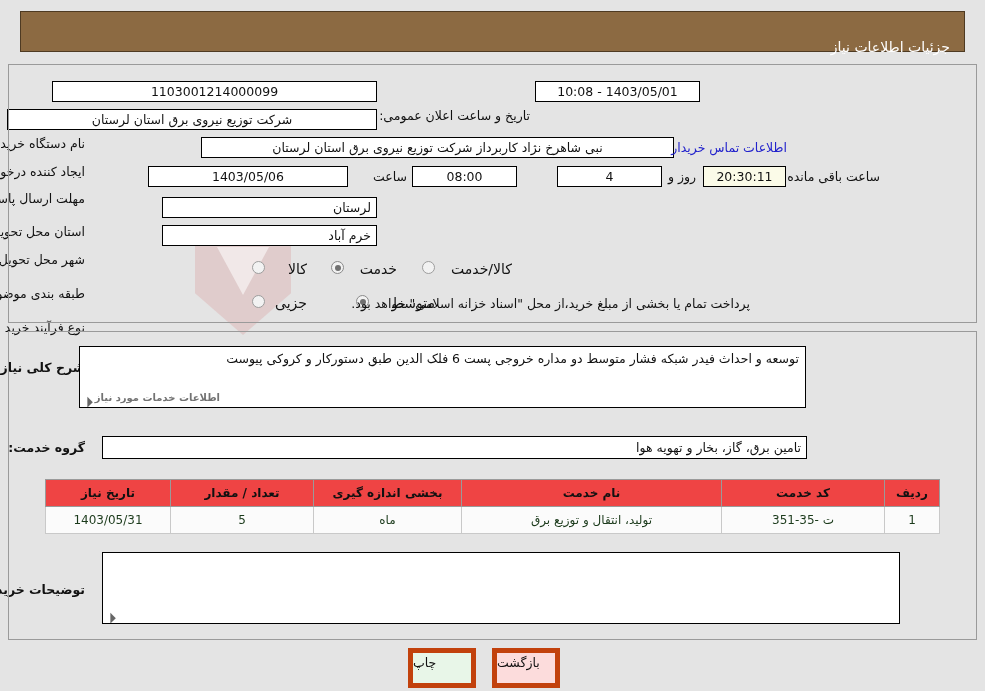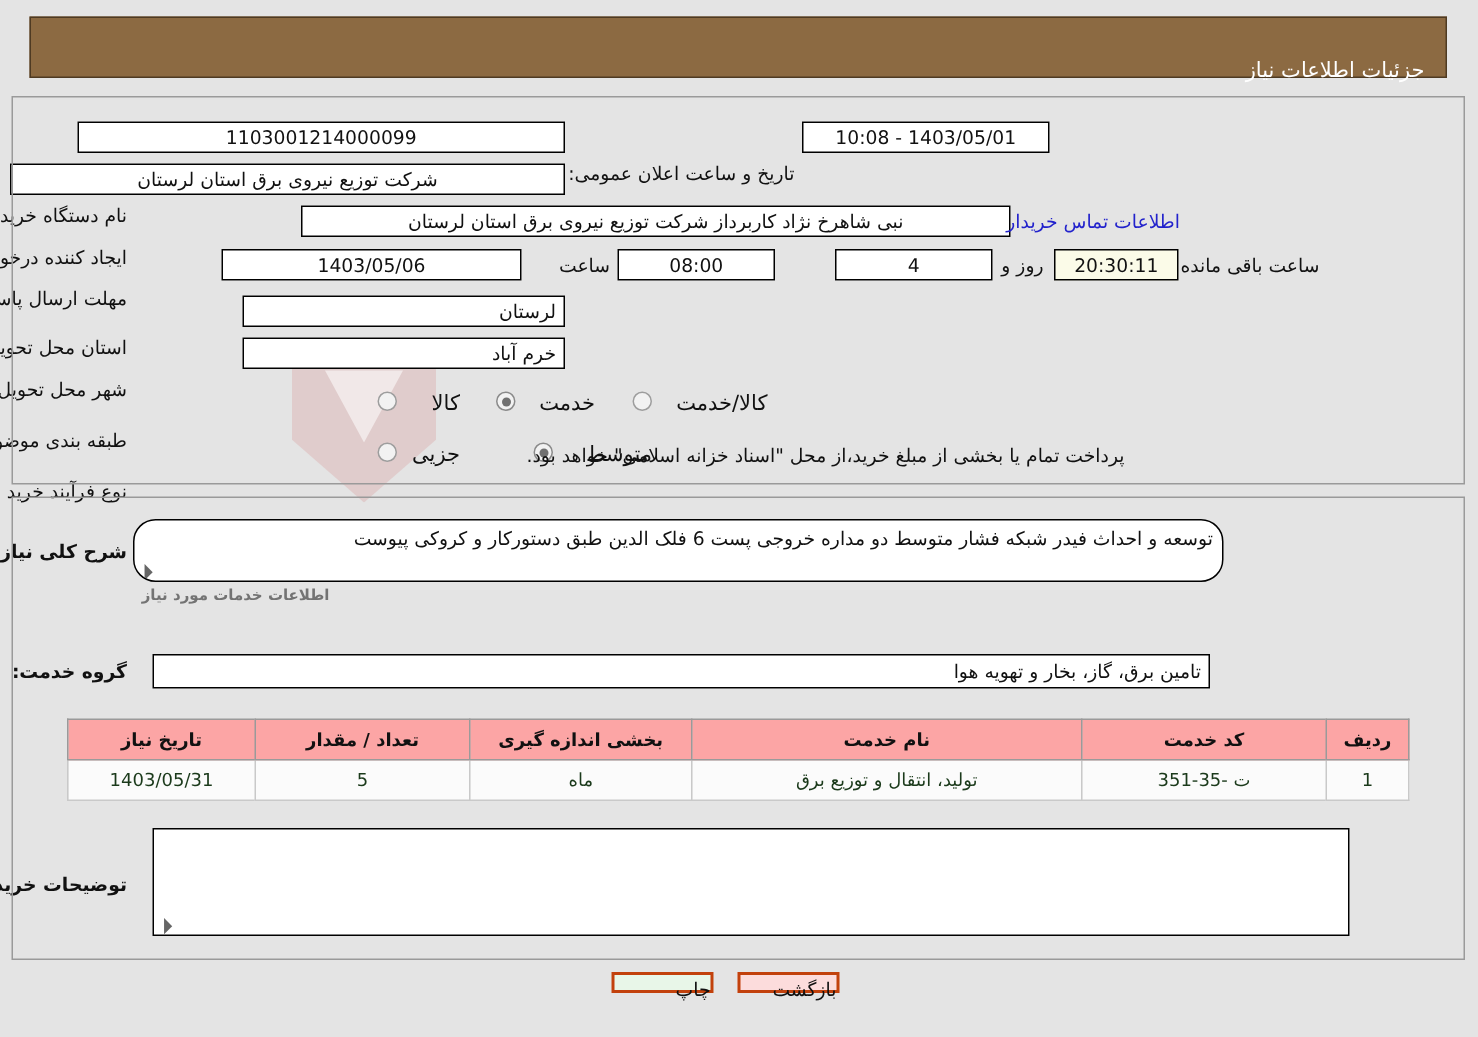--- a/index.html
+++ b/index.html
@@ -217,47 +217,47 @@
     width: 895px;
     z-index: 3;
   }
   table.grid {
     border-collapse: collapse;
     width: 100%;
     font-size: 12px;
     direction: rtl;
   }
   table.grid th {
-    background: #fca5a5;
+    background: #ef4444;
     border: 1px solid #9a9a9a;
     height: 26px;
     font-weight: bold;
     color: #111;
     padding: 0 6px;
     white-space: nowrap;
   }
   table.grid td {
     background: #fbfbfb;
     border: 1px solid #c9c9c9;
     height: 26px;
     text-align: center;
     padding: 0 6px;
     color: #1b3a1b;
     white-space: nowrap;
   }
 
   
   .btn {
     position: absolute;
-    height: 14px;
-    border: 2px solid #c2410c;
+    height: 40px;
+    border: 5px solid #c2410c;
     box-sizing: border-box;
     font-size: 12.5px;
     line-height: 20px;
-    text-align: right;
+    text-align: left;
     color: #111;
     cursor: pointer;
     font-family: "DejaVu Sans", "Liberation Sans", sans-serif;
     padding: 0;
   }
   .btn.print  { background: #e8f6e8; }
   .btn.back   { background: #fcdcdc; }
 </style>
 </head>
 <body>
@@ -317,21 +317,21 @@
 <div class="radio-lbl" style="right:678px; top:296px;">جزیی</div>
 
 <div class="radio checked" style="right:616px; top:295px;"></div>
 <div class="radio-lbl" style="right:550px; top:296px;">متوسط</div>
 
 <div class="plain" style="right:235px; top:296px;">پرداخت تمام یا بخشی از مبلغ خرید،از محل "اسناد خزانه اسلامی" خواهد بود.</div>
 
 <div class="panel" id="panel-detail"></div>
 
 <div class="bold-lbl" style="right:900px; top:360px;">شرح کلی نیاز:</div>
-<div class="ta" style="right:169px; top:346px; width:727px; height:42px;border-radius:15px;">
+<div class="ta" style="right:179px; top:346px; width:727px; height:62px;">
   <span>توسعه  و احداث  فیدر شبکه فشار متوسط دو مداره خروجی پست 6 فلک الدین طبق دستورکار  و کروکی پیوست</span>
   <span class="grip">◢</span>
 </div>
 
 <div class="section-head" style="right:765px; top:392px;">اطلاعات خدمات مورد نیاز</div>
 
 <div class="bold-lbl" style="right:900px; top:440px;">گروه خدمت:</div>
 <div class="fld rtl-right" style="right:178px; top:436px; width:705px; height:23px; line-height:21px;">تامین برق، گاز، بخار و تهویه هوا</div>
 
 <div class="tbl-wrap">

